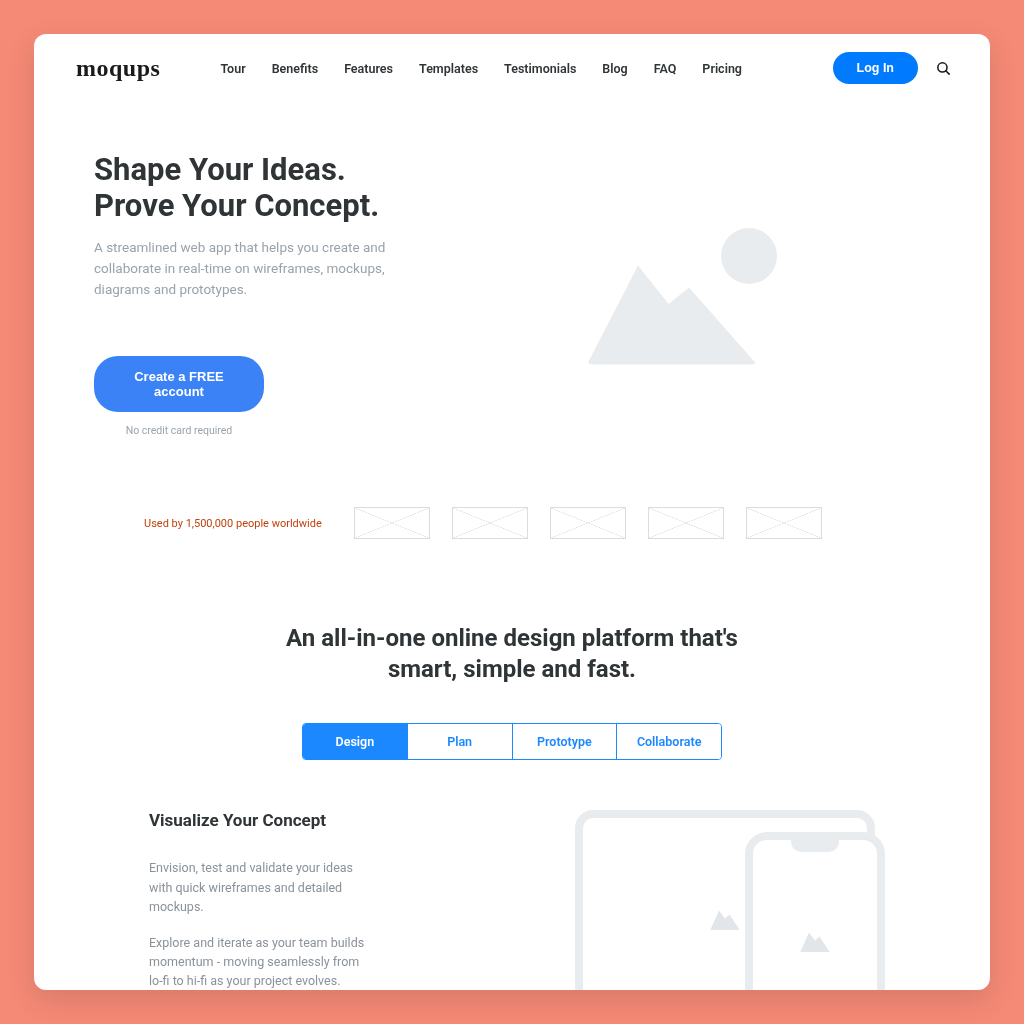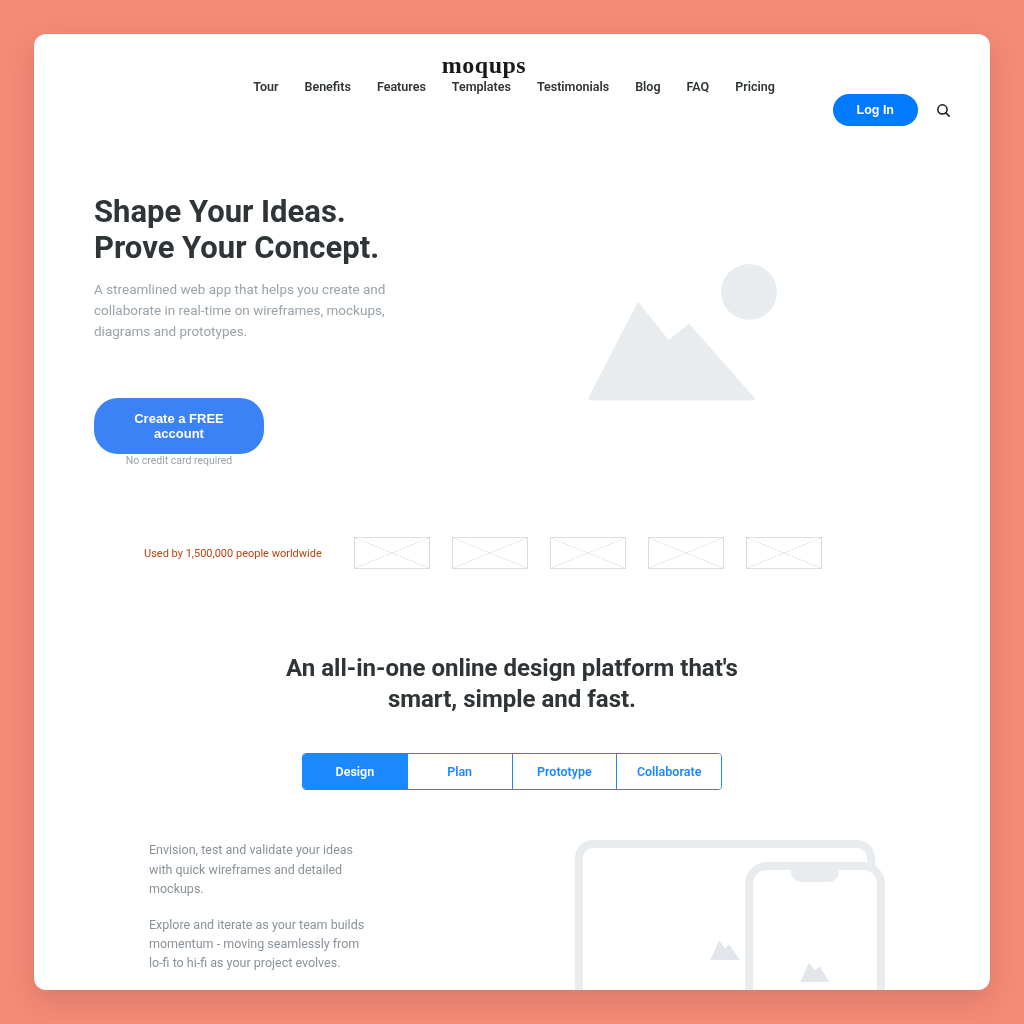--- a/index.html
+++ b/index.html
@@ -19,21 +19,20 @@
     box-shadow: 0 10px 30px rgba(0,0,0,0.12);
     overflow: hidden;
     display: flex;
     flex-direction: column;
   }
   
   .header {
     display: flex;
     align-items: center;
     padding: 18px 38px 18px 42px;
-    flex-direction: column;
   }
   .logo {
     font-family: "Brush Script MT", cursive;
     font-weight: 700;
     font-size: 24px;
     color: #1a1a1a;
     letter-spacing: 0.5px;
     margin-right: 60px;
   }
   .nav {
@@ -92,20 +91,21 @@
     border:none;
     border-radius: 24px;
     padding: 13px 22px;
     font-size: 13px;
     font-weight: 600;
     cursor:pointer;
   }
   .cta-note {
     font-size: 10.5px;
     color: #9aa3ab;
+    margin-top: 12px;
   }
   .hero-right {
     flex: 1;
     display:flex;
     align-items:center;
     justify-content:center;
   }
   .img-placeholder {
     width: 210px; height: 170px;
     position:relative;
@@ -277,20 +277,21 @@
 
     <div class="tabs">
       <div class="tab active">Design</div>
       <div class="tab">Plan</div>
       <div class="tab">Prototype</div>
       <div class="tab">Collaborate</div>
     </div>
 
     <div class="section2-body">
       <div class="s2-left">
+        <h3 class="s2-heading">Visualize Your Concept</h3>
         <p class="s2-para">Envision, test and validate your ideas with quick wireframes and detailed mockups.</p>
         <p class="s2-para">Explore and iterate as your team builds momentum - moving seamlessly from lo-fi to hi-fi as your project evolves.</p>
       </div>
       <div class="s2-right">
         <div class="device-tablet">
           <div class="mini-mtn"></div>
         </div>
         <div class="device-phone">
           <div class="notch"></div>
           <div class="mini-mtn"></div>

